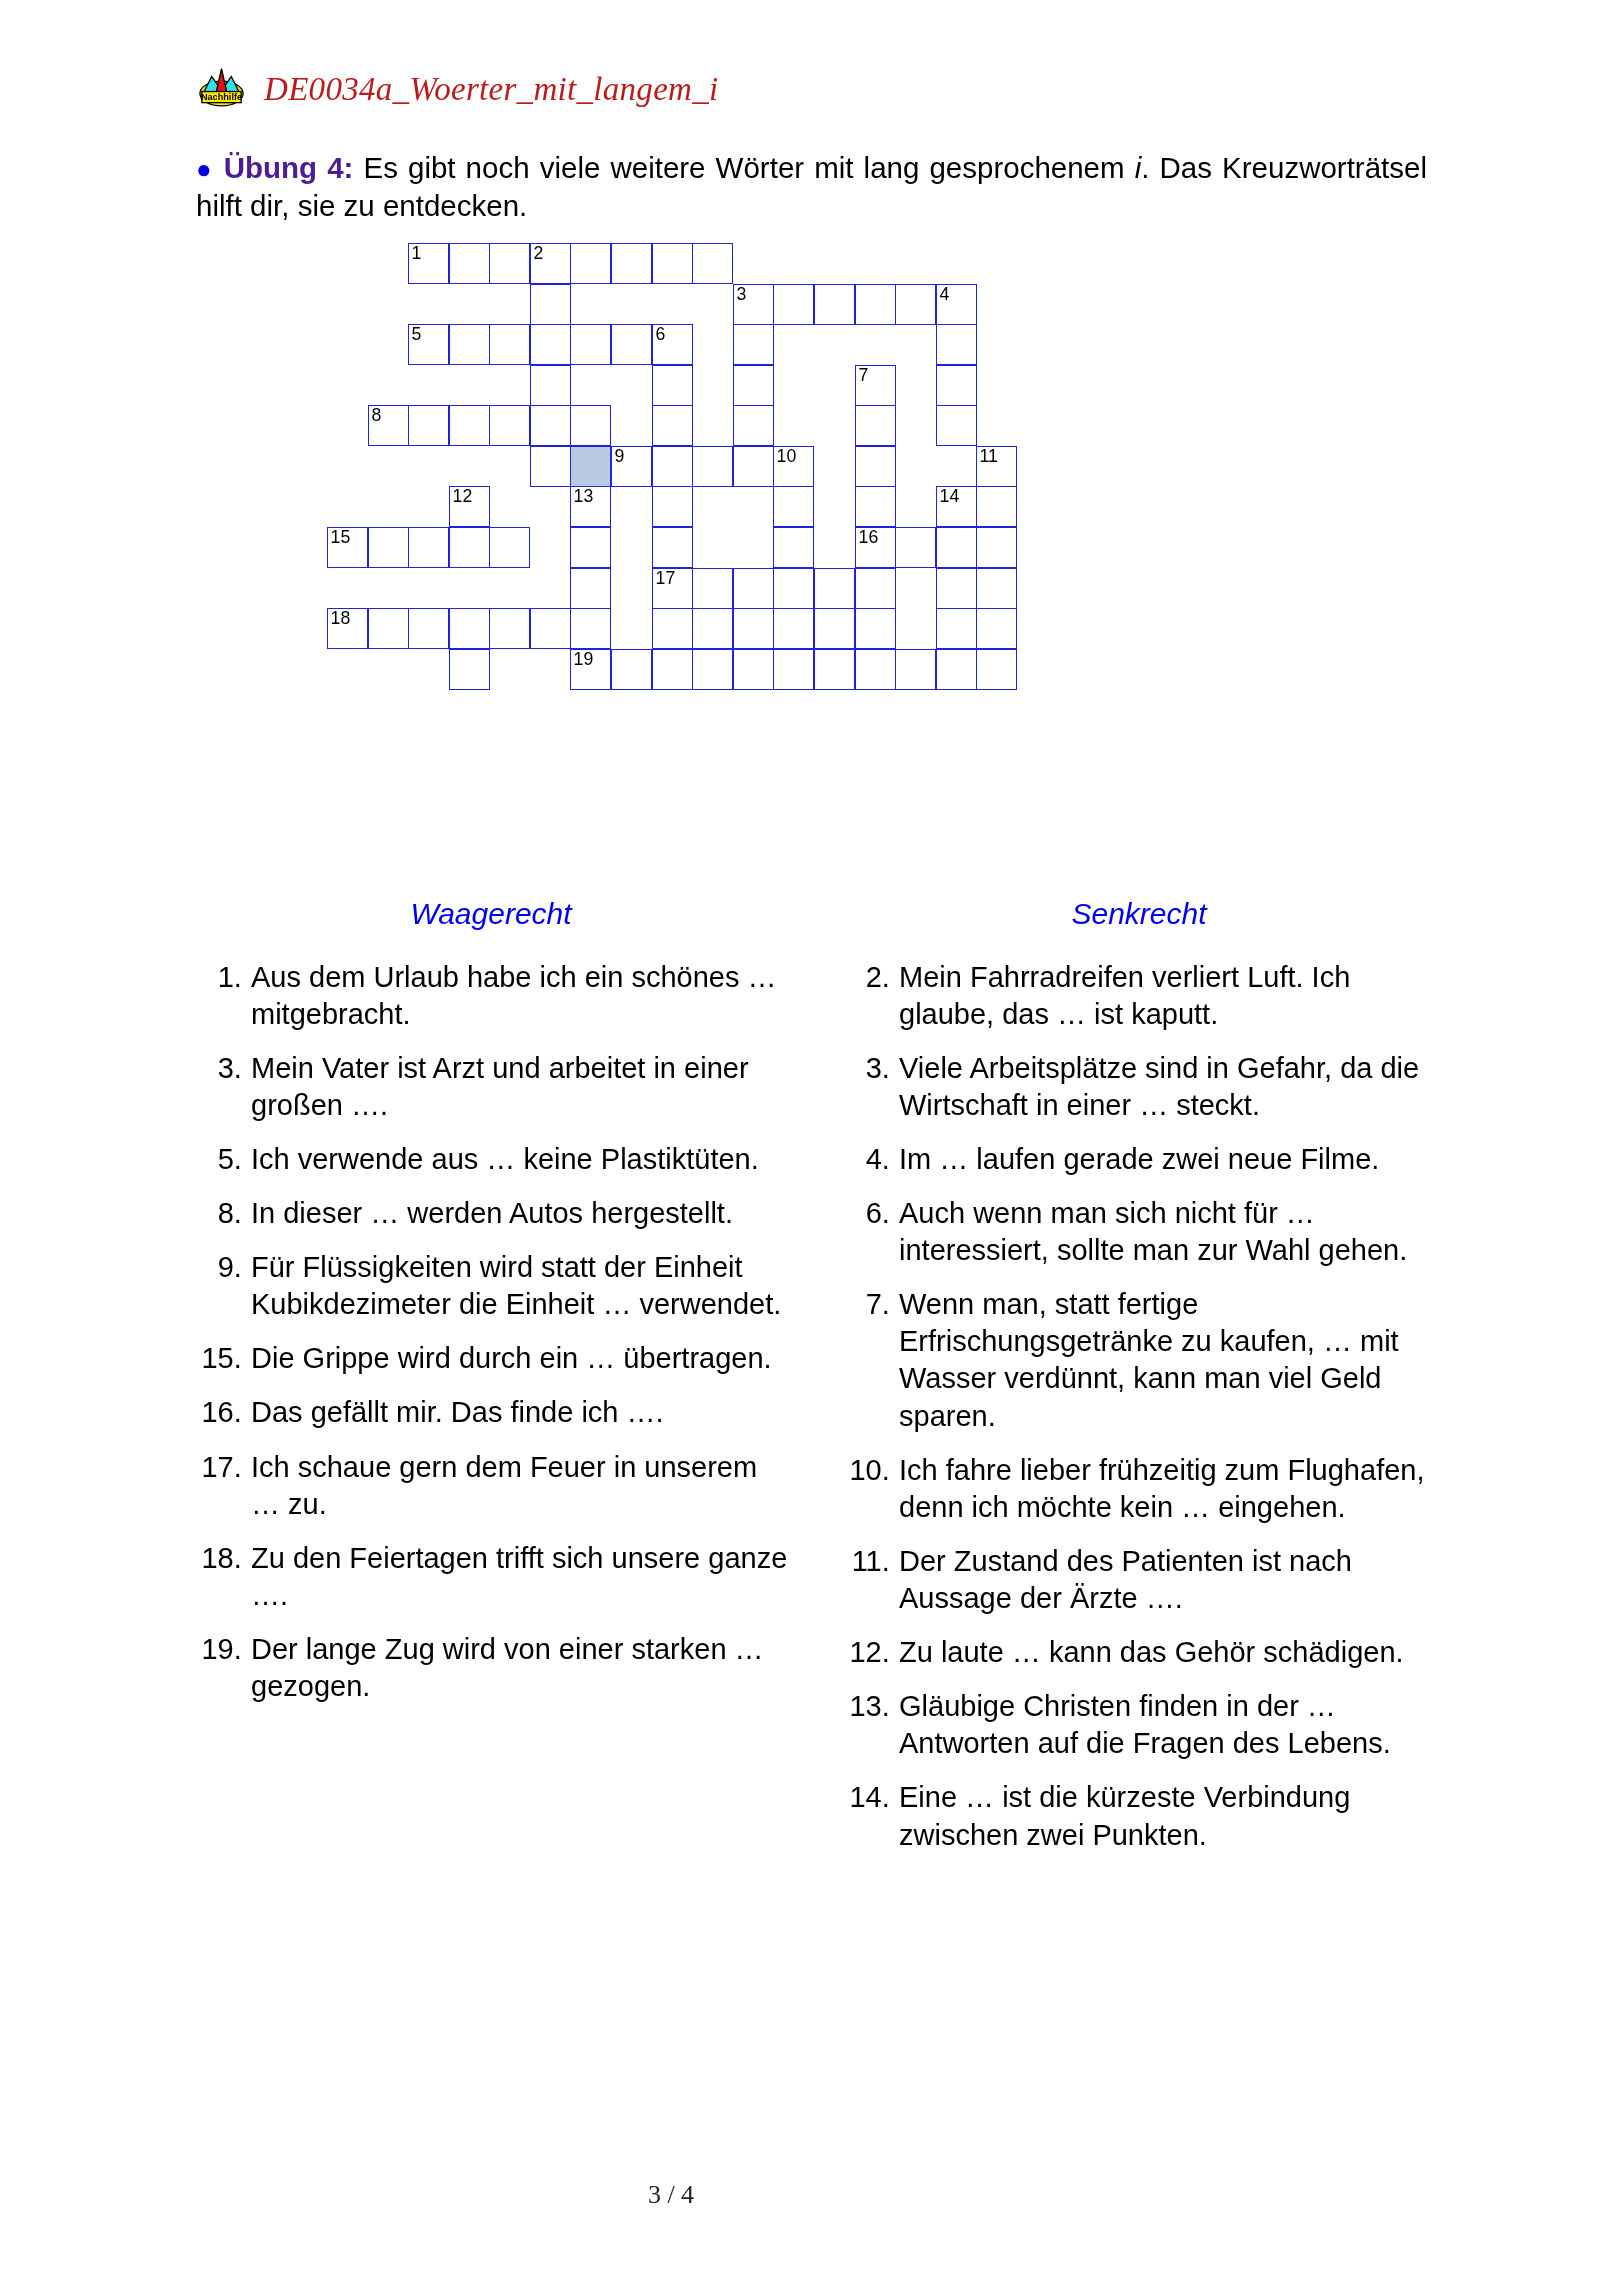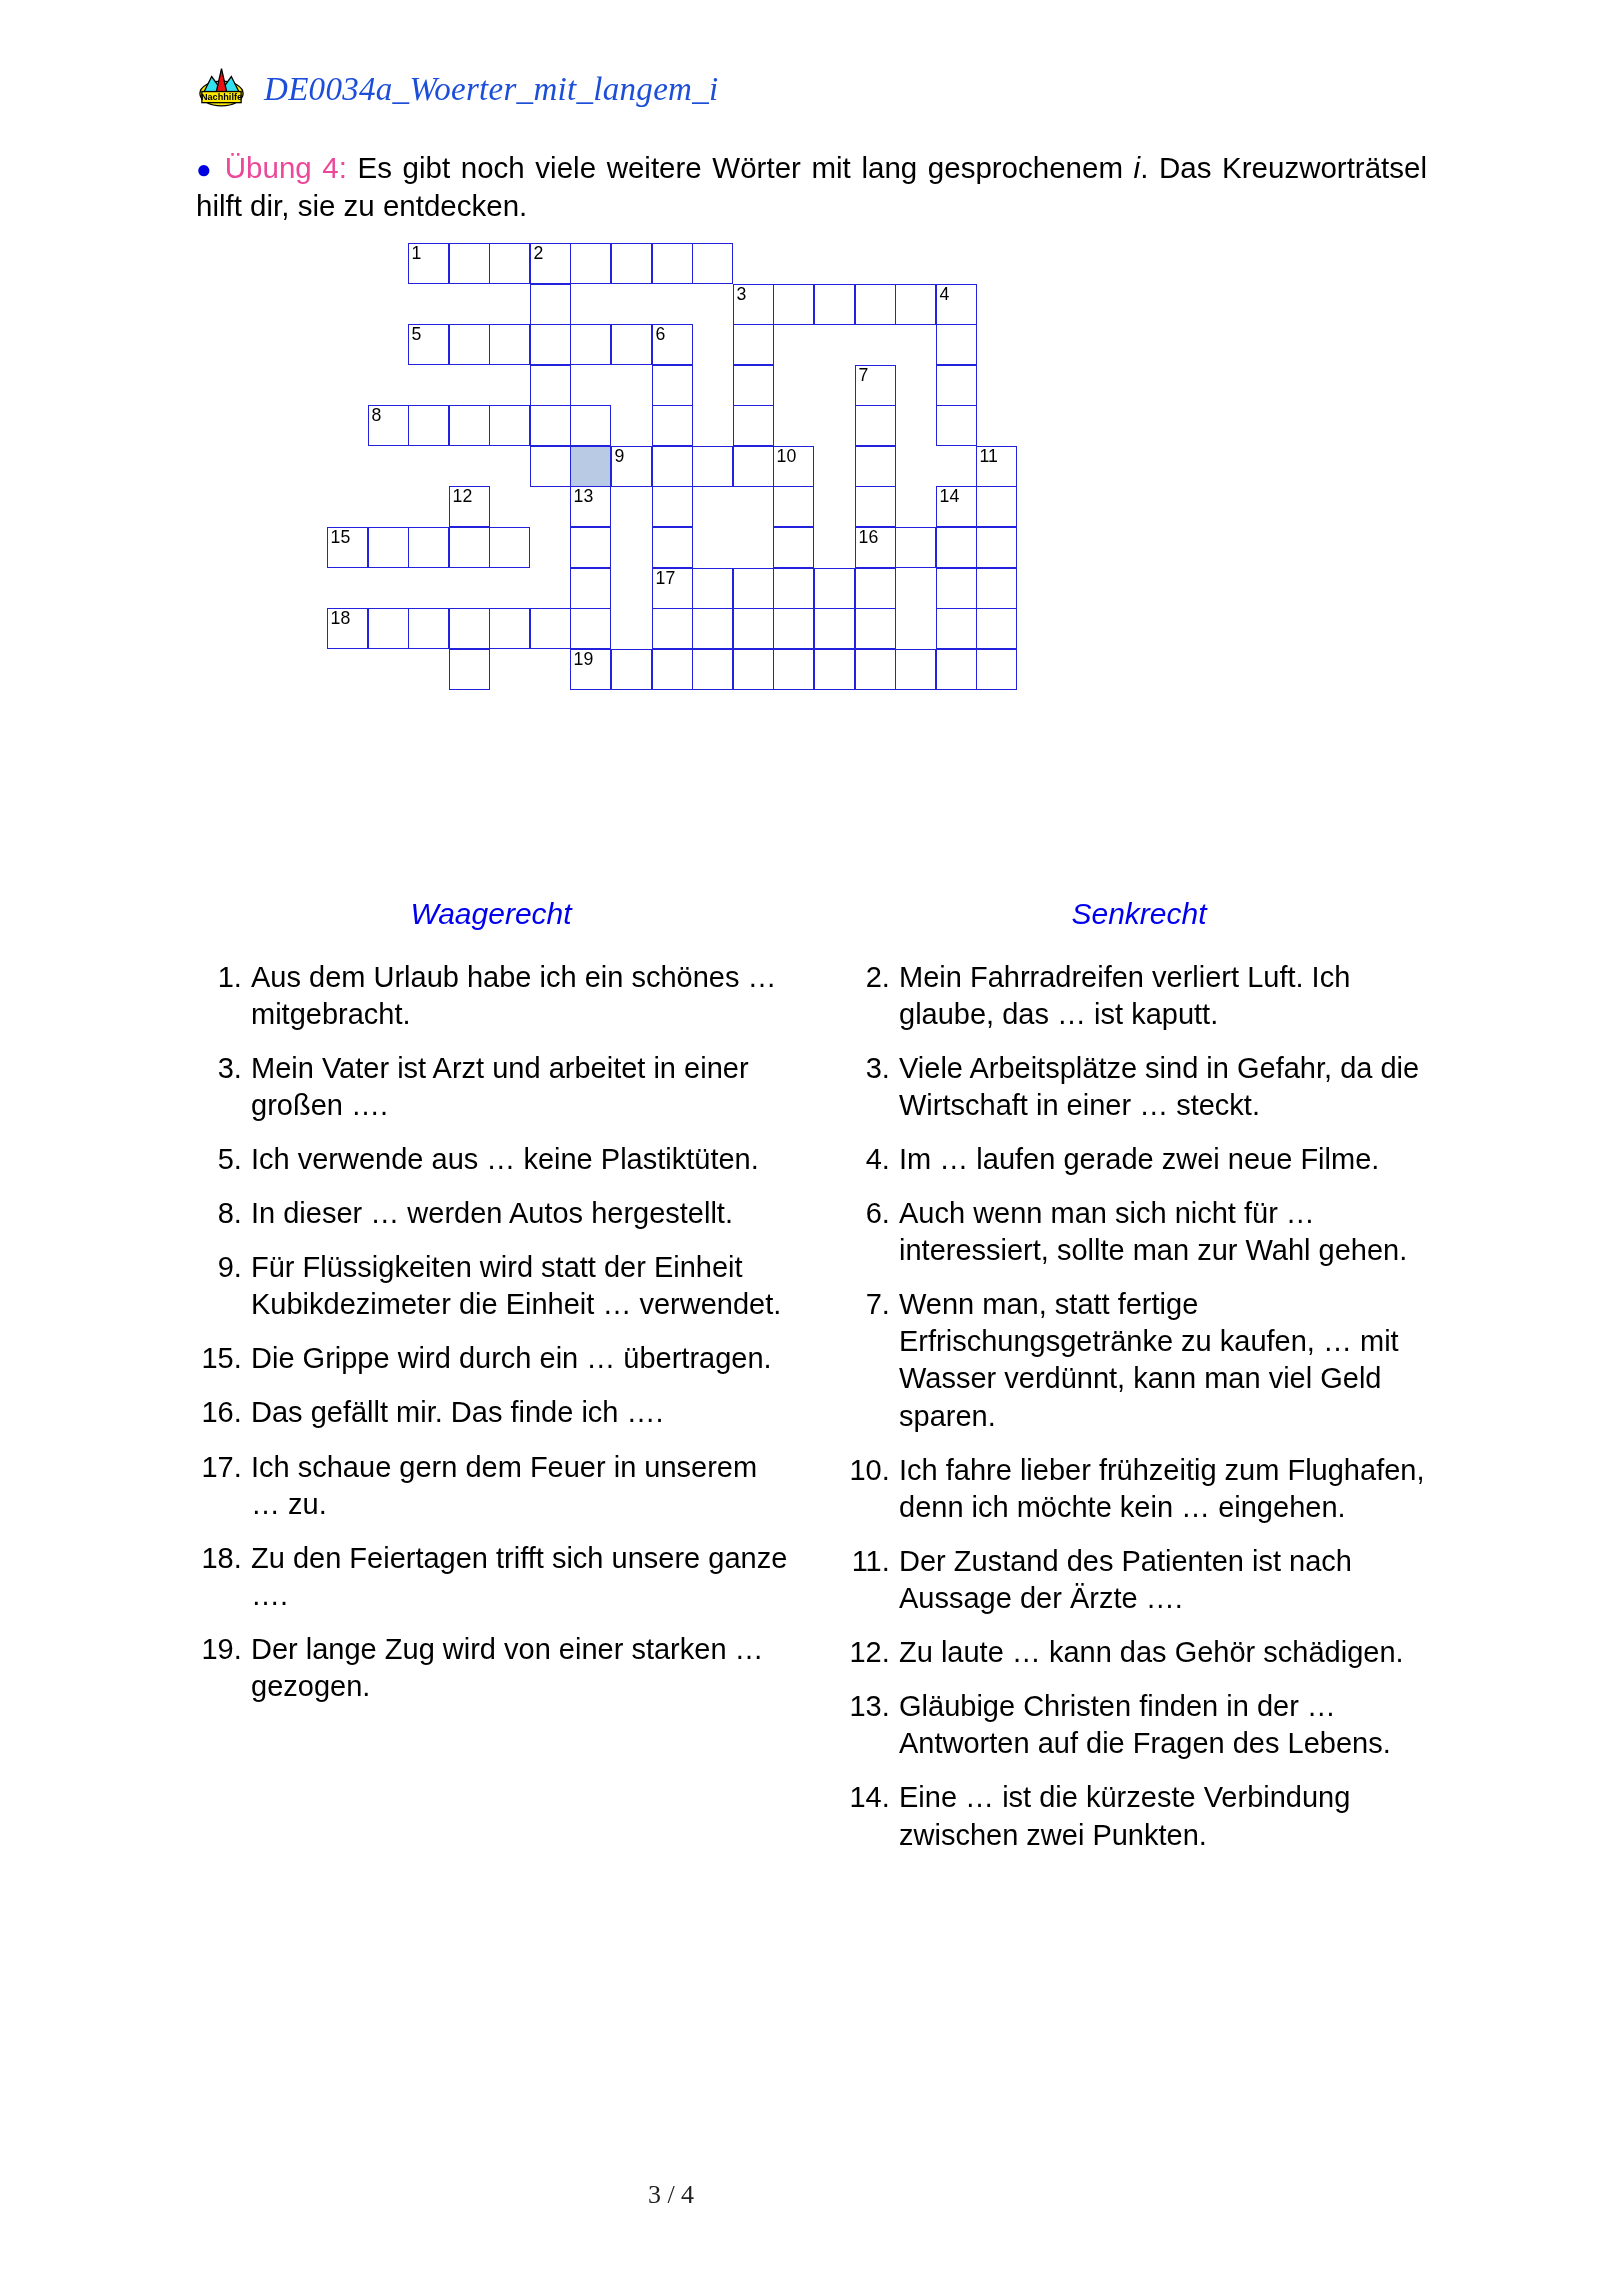--- a/index.html
+++ b/index.html
@@ -12,34 +12,34 @@
   .page{position:relative;width:1623px;height:2295px;box-sizing:border-box;}
 
   
   .header{position:absolute;left:196px;top:62px;display:flex;align-items:flex-end;gap:17px;}
   .logo{width:51px;height:46px;position:relative;flex:0 0 auto;}
   .logo svg{display:block;}
   .doc-title{
     font-family:"Liberation Serif", serif;
     font-style:italic;
     font-size:33px;
-    color:#1d4ed8;
+    color:#b91c1c;
     letter-spacing:0.3px;
     white-space:nowrap;
   }
 
   
   .intro{
     position:absolute;left:196px;top:149px;width:1231px;
     font-size:29.5px;line-height:1.30;color:#000;
     text-align:justify;
     font-family:"Liberation Sans", sans-serif;
   }
   .intro .bullet{color:#0000e0;font-size:26px;vertical-align:middle;}
-  .intro .ue{color:#ec4899;font-weight:normal;}
+  .intro .ue{color:#4c1d95;font-weight:bold;}
   .intro em{font-style:italic;}
 
   
   .grid-wrap{position:absolute;left:327px;top:243px;}
   .grid{position:relative;width:995px;height:589px;}
   .cell{
     position:absolute;
     width:41px;height:41px;
     box-sizing:border-box;
     border:1.3px solid #2222dd;

